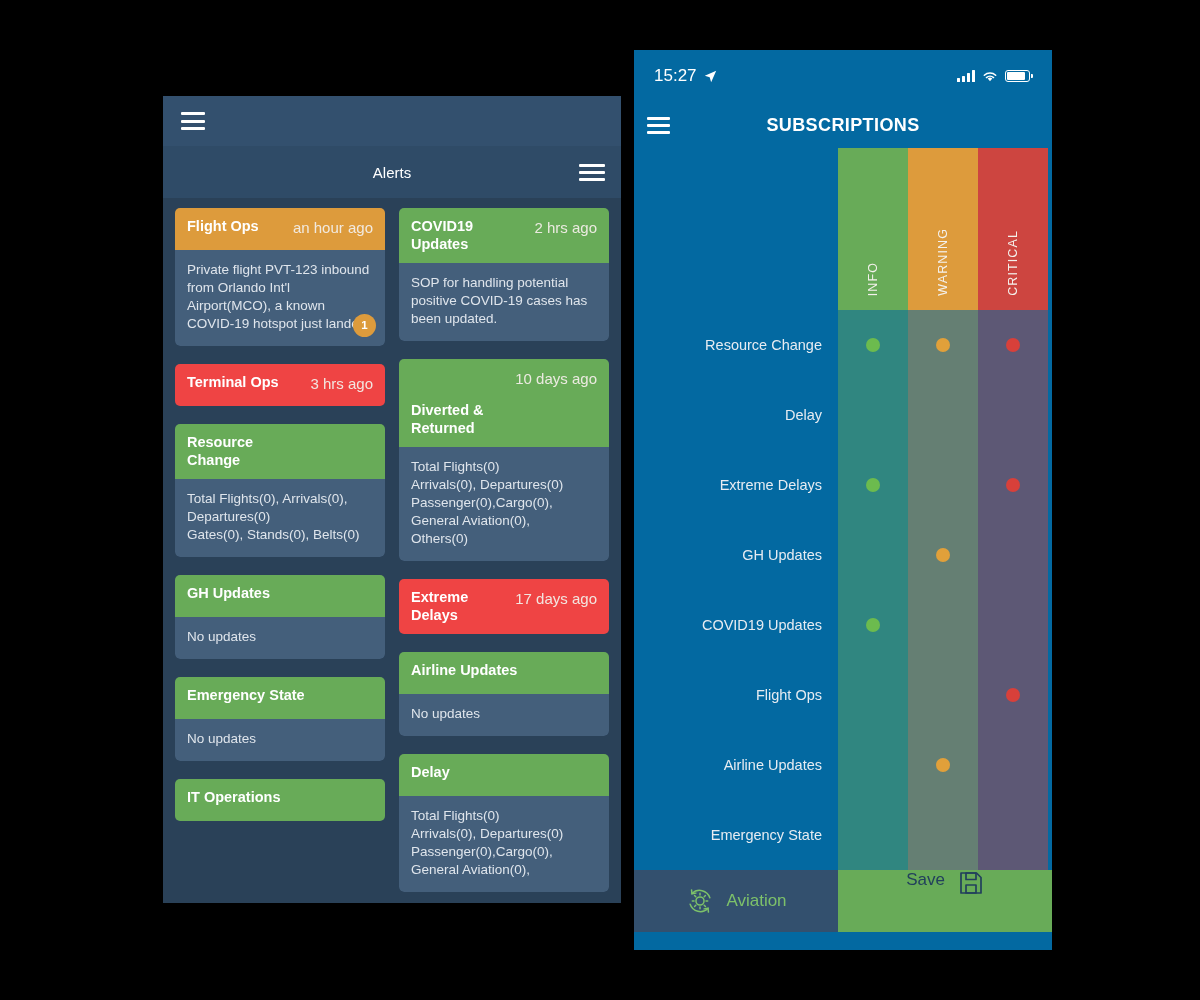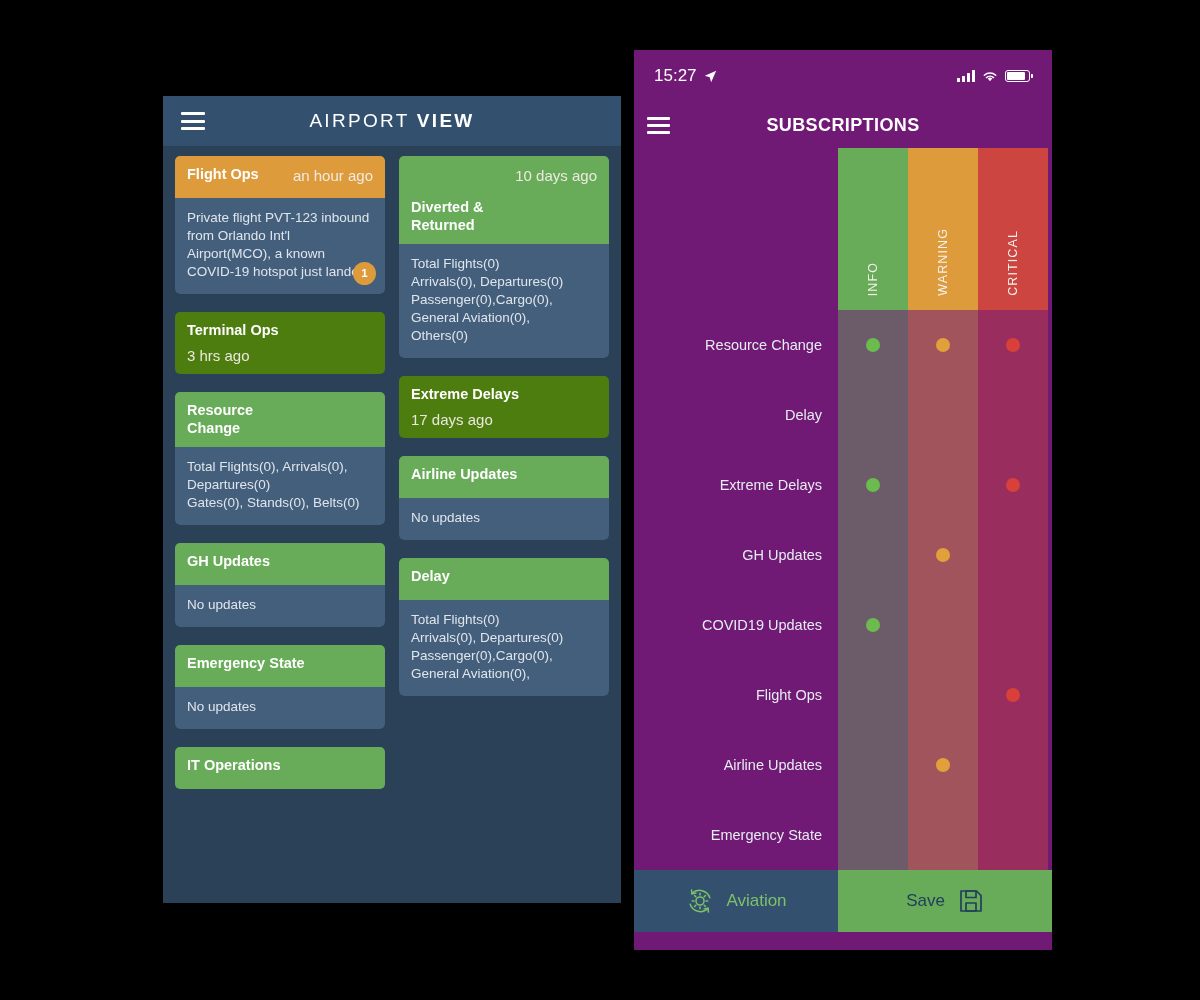--- a/index.html
+++ b/index.html
@@ -54,28 +54,28 @@
     border-bottom-left-radius: 5px; border-bottom-right-radius: 5px;
     white-space: pre-line;
   }
   .card .badge {
     position: absolute; right: 9px; bottom: 9px;
     width: 23px; height: 23px; border-radius: 50%;
     background: #dd9b3c; color: #ffffff; font-size: 11.5px; font-weight: 600;
     display: flex; align-items: center; justify-content: center;
   }
   .sev-warning { background: #dd9b3c; }
-  .sev-critical { background: #4d7c0f; flex-direction: column; }
+  .sev-critical { background: #ef4444; }
   .sev-info    { background: #68ab58; }
 
   
   .phone-right {
     position: absolute; left: 634px; top: 50px;
     width: 418px; height: 900px;
-    background: #701a75; overflow: hidden;
+    background: #0369a1; overflow: hidden;
   }
   .statusbar {
     height: 52px; display: flex; align-items: center;
     justify-content: space-between; padding: 0 22px 0 20px; color: #ffffff;
   }
   .sb-left { display: flex; align-items: center; gap: 7px; font-size: 17px; font-weight: 500; }
   .sb-right { display: flex; align-items: center; gap: 7px; }
   .bars { display: flex; align-items: flex-end; gap: 2px; height: 12px; }
   .bars i { width: 3px; background: #fff; border-radius: .5px; display: block; }
   .bars i:nth-child(1){height:4px}.bars i:nth-child(2){height:6.5px}
@@ -113,42 +113,46 @@
   .dot { width: 14px; height: 14px; border-radius: 50%; }
   .dot.info { background: #6cbb4e; }
   .dot.warning { background: #e1a03a; }
   .dot.critical { background: #d8403a; }
   .dot.off { background: transparent; }
 
   .sub-footer { display: flex; height: 62px; }
   .btn-default { width: 204px; flex: 0 0 204px; background: #33506e;
                  display: flex; align-items: center; justify-content: center; gap: 11px;
                  color: #7dc16a; font-size: 17px; }
-  .btn-save { flex: 1 1 auto; background: #68ab58; display: flex; align-items: center;
+  .btn-save { flex: 1 1 auto; background: #68ab58; display: flex; 
               justify-content: center; gap: 13px; color: #22405c; font-size: 17px; }
 </style>
 </head>
 <body>
 
 <div class="stage">
 
   <div class="phone-left">
 
     <div class="av-topbar">
       <div class="hamburger">
         <i></i>
           <i></i>
           <i></i>
       </div>
-      <div class="av-title">
-        <span>AIRPORT</span>
-        <b>VIEW</b>
-      </div>
-    </div>
-
+    </div>
+
+    <div class="av-subbar">
+      <span class="lbl">Alerts</span>
+      <div class="hamburger">
+        <i></i>
+          <i></i>
+          <i></i>
+      </div>
+    </div>
 
     <div class="av-body">
       <div class="av-col" id="col0">
           <div class="card">
             <div class="card-head sev-warning">
               <div class="ttl" style="white-space: pre-line;">Flight Ops</div>
               <div class="ago">an hour ago</div>
             </div>
             <div class="card-body">Private flight PVT-123 inbound from Orlando Int'l Airport(MCO), a known COVID-19 hotspot just landed.</div>
             <div class="badge">1</div>
@@ -179,20 +183,28 @@
             </div>
             <div class="card-body">No updates</div>
           </div>
           <div class="card">
             <div class="card-head sev-info">
               <div class="ttl" style="white-space: pre-line;">IT Operations</div>
             </div>
           </div>
         </div>
       <div class="av-col" id="col1">
+          <div class="card">
+            <div class="card-head sev-info">
+              <div class="ttl" style="white-space: pre-line;">COVID19
+Updates</div>
+              <div class="ago">2 hrs ago</div>
+            </div>
+            <div class="card-body">SOP for handling potential positive COVID-19 cases has been updated.</div>
+          </div>
           <div class="card">
             <div class="card-head sev-info">
               <div class="ttl" style="white-space: pre-line; margin-top: 33px;">Diverted &amp;
 Returned</div>
               <div class="ago">10 days ago</div>
             </div>
             <div class="card-body">Total Flights(0)
 Arrivals(0), Departures(0)
 Passenger(0),Cargo(0),
 General Aviation(0),

